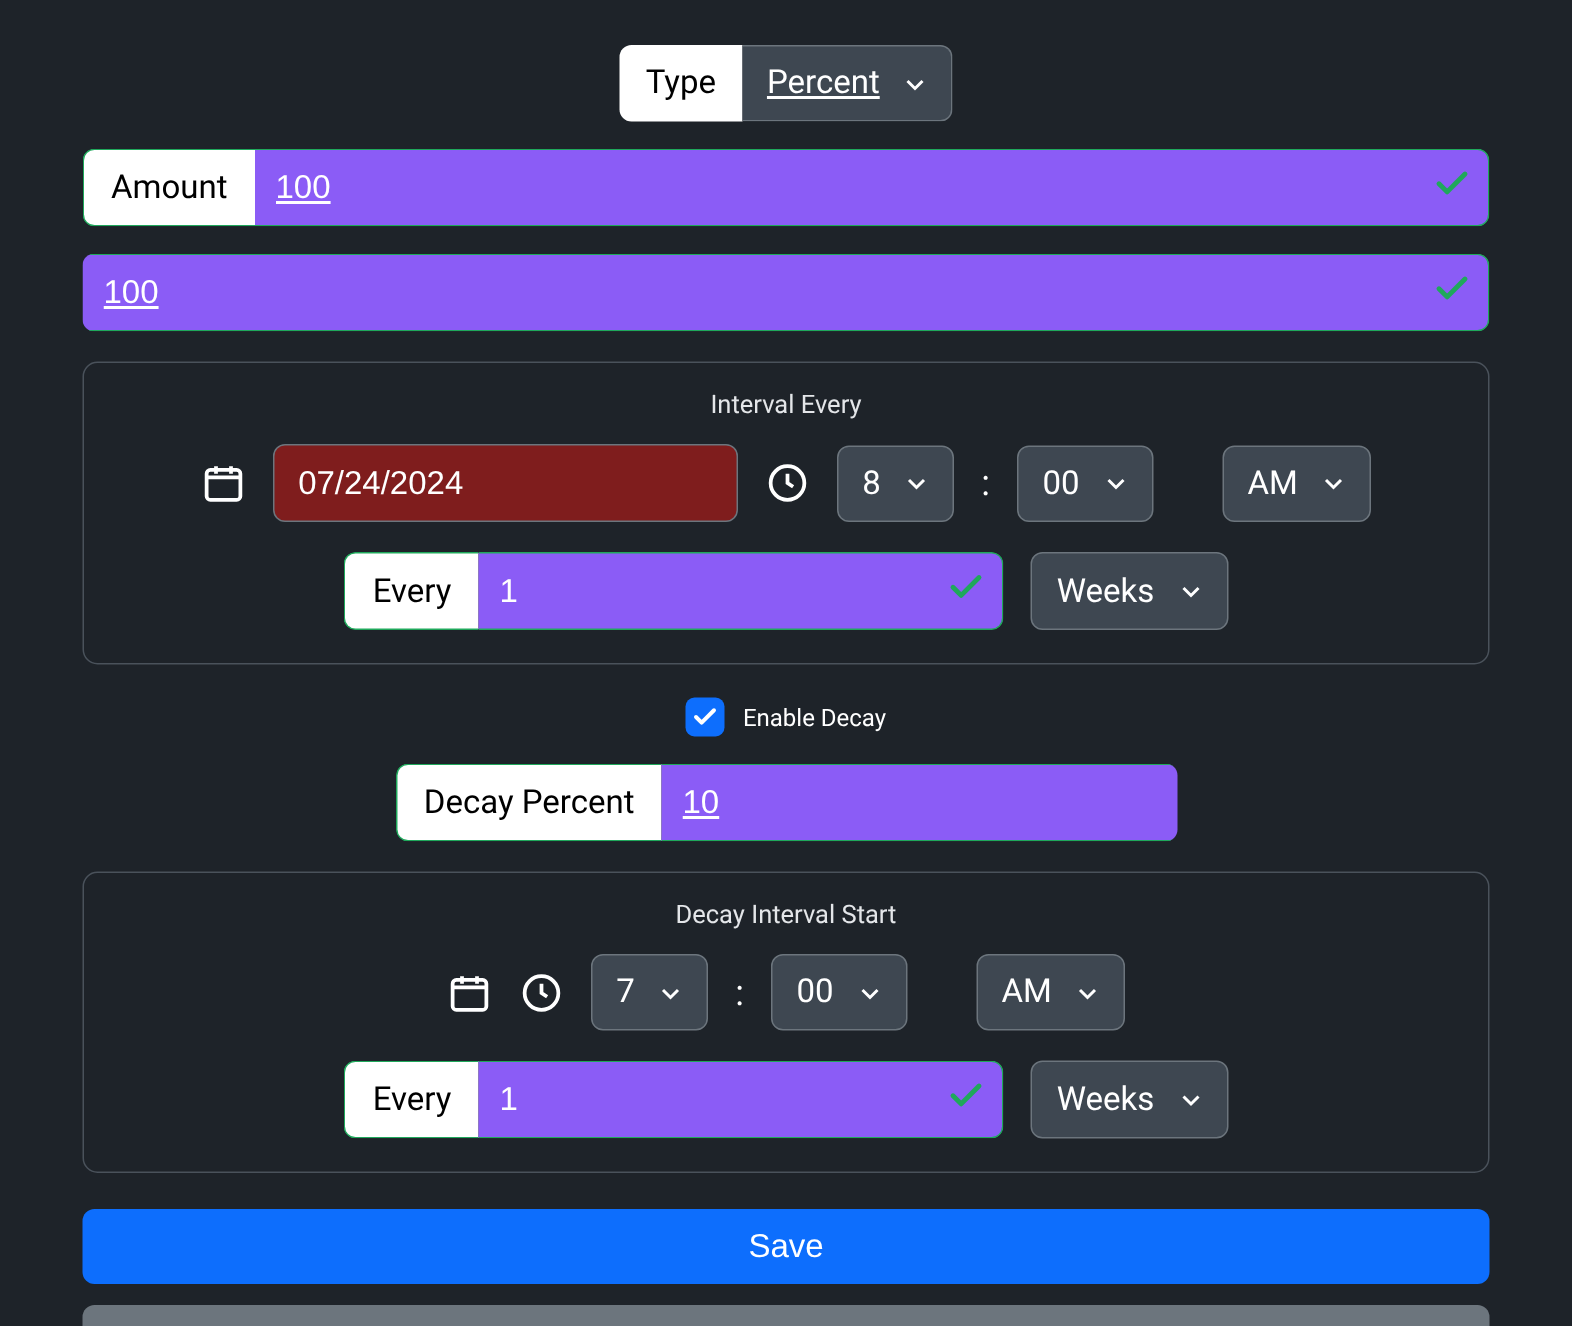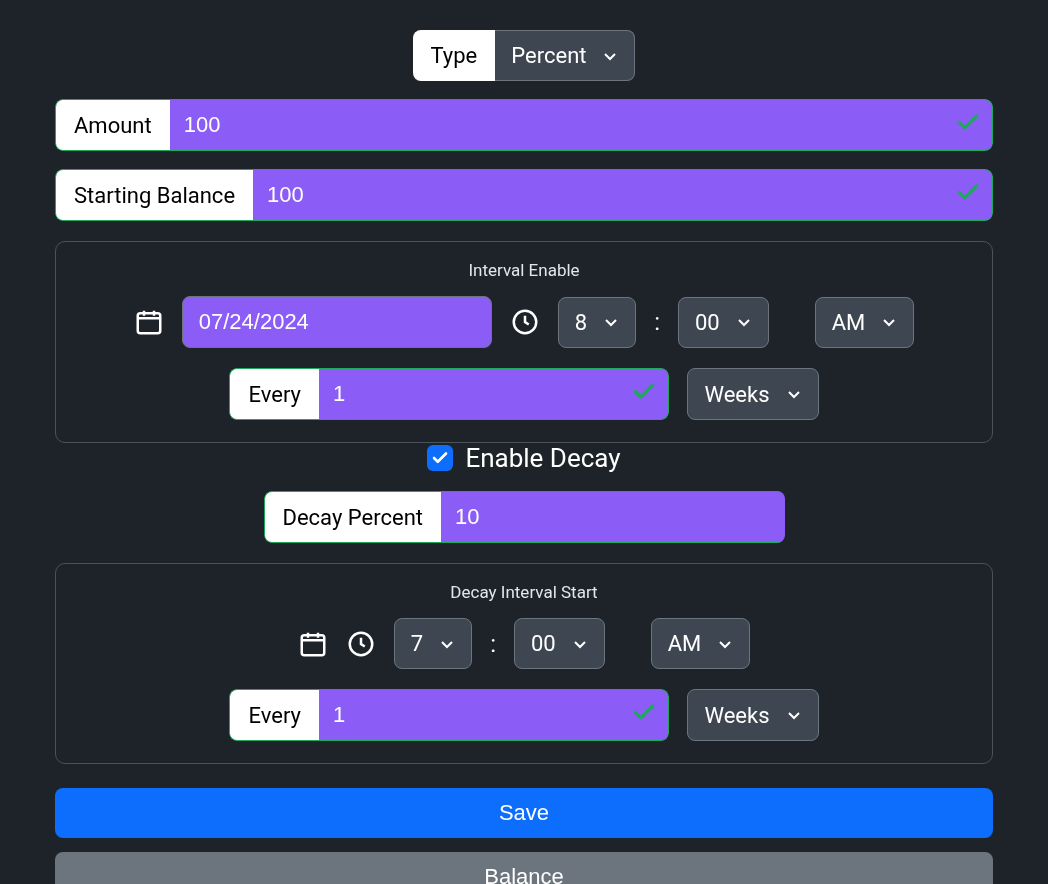--- a/index.html
+++ b/index.html
@@ -5,21 +5,21 @@
     * { box-sizing: border-box; margin: 0; padding: 0; }
     body {
       background: #1e2329;
       color: #fff;
       font-family: -apple-system, BlinkMacSystemFont, "Segoe UI", Roboto, Helvetica, Arial, sans-serif;
       font-size: 20px;
       width: 1048px;
       height: 884px;
       padding: 30px 55px;
     }
-    .row { display: flex; justify-content: center; align-items: flex-end; gap: 0; }
+    .row { display: flex; justify-content: center; align-items: flex-end; gap: 0; text-decoration: underline; }
     .row.mt { margin-top: 18px; }
     .label-chip {
       background: #fff;
       color: #000;
       padding: 12px 18px;
       display: flex;
       align-items: center;
       font-size: 22px;
       white-space: nowrap;
     }
@@ -65,21 +65,21 @@
     .datetime-row {
       display: flex;
       align-items: center;
       justify-content: center;
       gap: 18px;
     }
     .colon { font-size: 24px; color: #fff; }
     .icon { width: 30px; height: 30px; color: #fff; flex: 0 0 auto; }
 
     .date-input {
-      background: #8b5cf6;
+      background: #7f1d1d;
       border: 1px solid #6c757d;
       border-radius: 8px;
       padding: 12px 16px;
       color: #fff;
       font-size: 22px;
       width: 310px;
     }
 
     .every-row {
       display: flex;
@@ -87,21 +87,22 @@
       align-items: stretch;
       gap: 18px;
       margin-top: 20px;
     }
 
     .checkbox-row {
       display: flex;
       align-items: center;
       justify-content: center;
       gap: 12px;
-      font-size: 26px;
+      margin-top: 22px;
+      font-size: 16px;
     }
     .cbox {
       width: 26px; height: 26px;
       background: #0d6efd;
       border-radius: 6px;
       display: inline-flex;
       align-items: center;
       justify-content: center;
       color: #fff;
       cursor: pointer;
@@ -195,34 +196,33 @@
         <svg viewBox="0 0 24 24" width="26" height="26" fill="none" stroke="currentColor" stroke-width="3" stroke-linecap="round" stroke-linejoin="round">
             <path d="M4 12l5 5L20 6"></path>
           </svg>
       </span>
     </div>
   </div>
 </div>
 
 <div class="row mt">
   <div class="group-full">
-    <div class="label-chip lead">Starting Balance</div>
     <div class="field-wrap">
       <input type="text" value="100" style="">
       <span class="check-mark">
         <svg viewBox="0 0 24 24" width="26" height="26" fill="none" stroke="currentColor" stroke-width="3" stroke-linecap="round" stroke-linejoin="round">
             <path d="M4 12l5 5L20 6"></path>
           </svg>
       </span>
     </div>
   </div>
 </div>
 
 <div class="panel">
-  <div class="panel-title">Interval Enable</div>
+  <div class="panel-title">Interval Every</div>
   <div class="datetime-row">
     <span class="icon">
       <svg viewBox="0 0 24 24" width="30" height="30" fill="none" stroke="currentColor" stroke-width="2">
           <rect x="3" y="5" width="18" height="16" rx="2"></rect>
           <path d="M3 9h18M8 3v4M16 3v4"></path>
         </svg>
     </span>
     <input class="date-input" type="text" value="07/24/2024" style="">
     <span class="icon">
       <svg viewBox="0 0 24 24" width="30" height="30" fill="none" stroke="currentColor" stroke-width="2">

